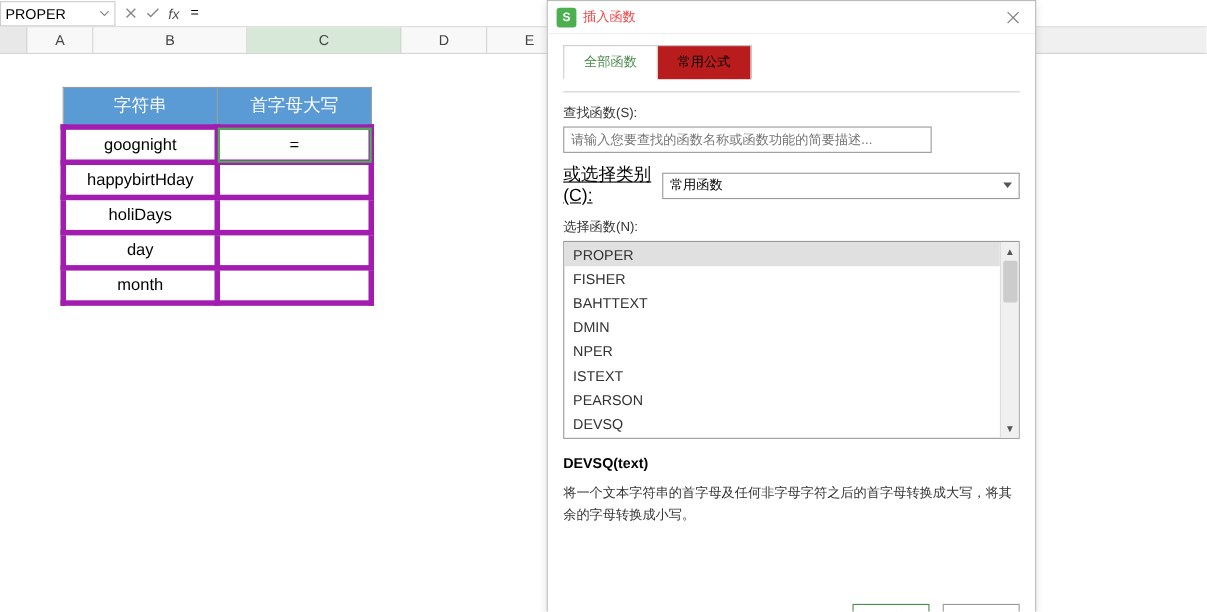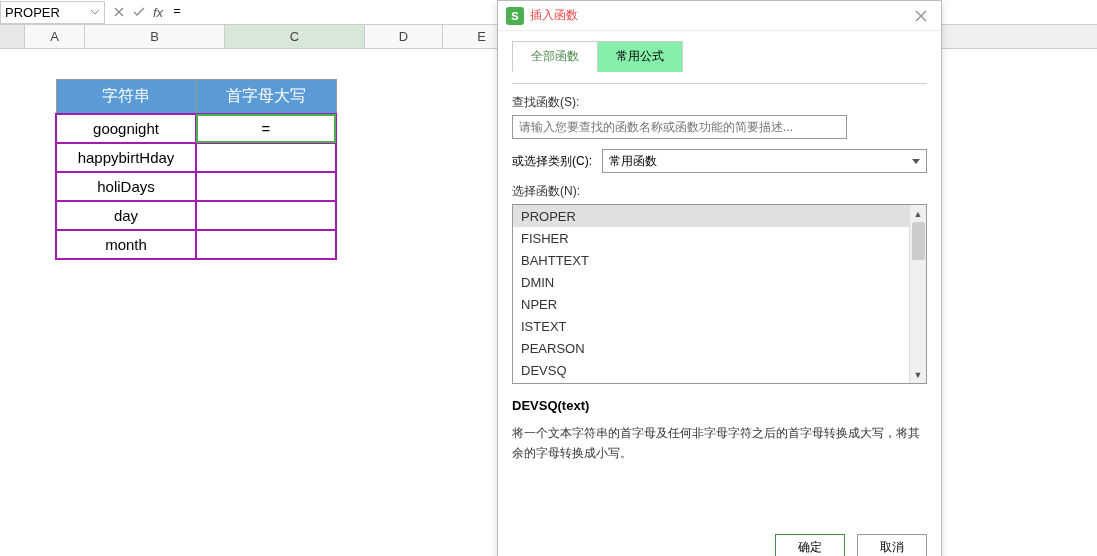--- a/index.html
+++ b/index.html
@@ -110,21 +110,21 @@
       background: #5b9bd5;
       color: #fff;
       font-size: 16px;
       font-weight: normal;
       padding: 6px 12px;
       border: 1px solid #999;
       text-align: center;
       width: 140px;
     }
     .data-table td {
-      border: 2px solid #a21caf;
+      border: 5px solid #a21caf;
       padding: 5px 12px;
       font-size: 15px;
       text-align: center;
       width: 140px;
       height: 28px;
     }
     .active-cell {
       outline: 2px solid #4caf50;
       outline-offset: -2px;
       position: relative;
@@ -181,21 +181,21 @@
     
     
     .tabs {
       display: flex;
       margin-bottom: 12px;
     }
     .tab {
       padding: 6px 18px;
       border: 1px solid #ccc;
       border-bottom: none;
-      background: #86efac;
+      background: #b91c1c;
       font-size: 12px;
       cursor: pointer;
     }
     .tab.active {
       background: #fff;
       border-bottom: 1px solid #fff;
       color: #4a8a4a;
       position: relative;
       z-index: 1;
     }
@@ -224,21 +224,22 @@
       margin-bottom: 10px;
     }
     
     .category-row {
       display: flex;
       align-items: center;
       margin-bottom: 10px;
     }
     .category-label {
       width: 90px;
-      font-size: 12px;
+      font-size: 16px;
+      text-decoration: underline;
     }
     .category-select {
       flex: 1;
       height: 24px;
       border: 1px solid #999;
       padding: 2px 6px;
       font-size: 12px;
       display: flex;
       align-items: center;
       justify-content: space-between;

